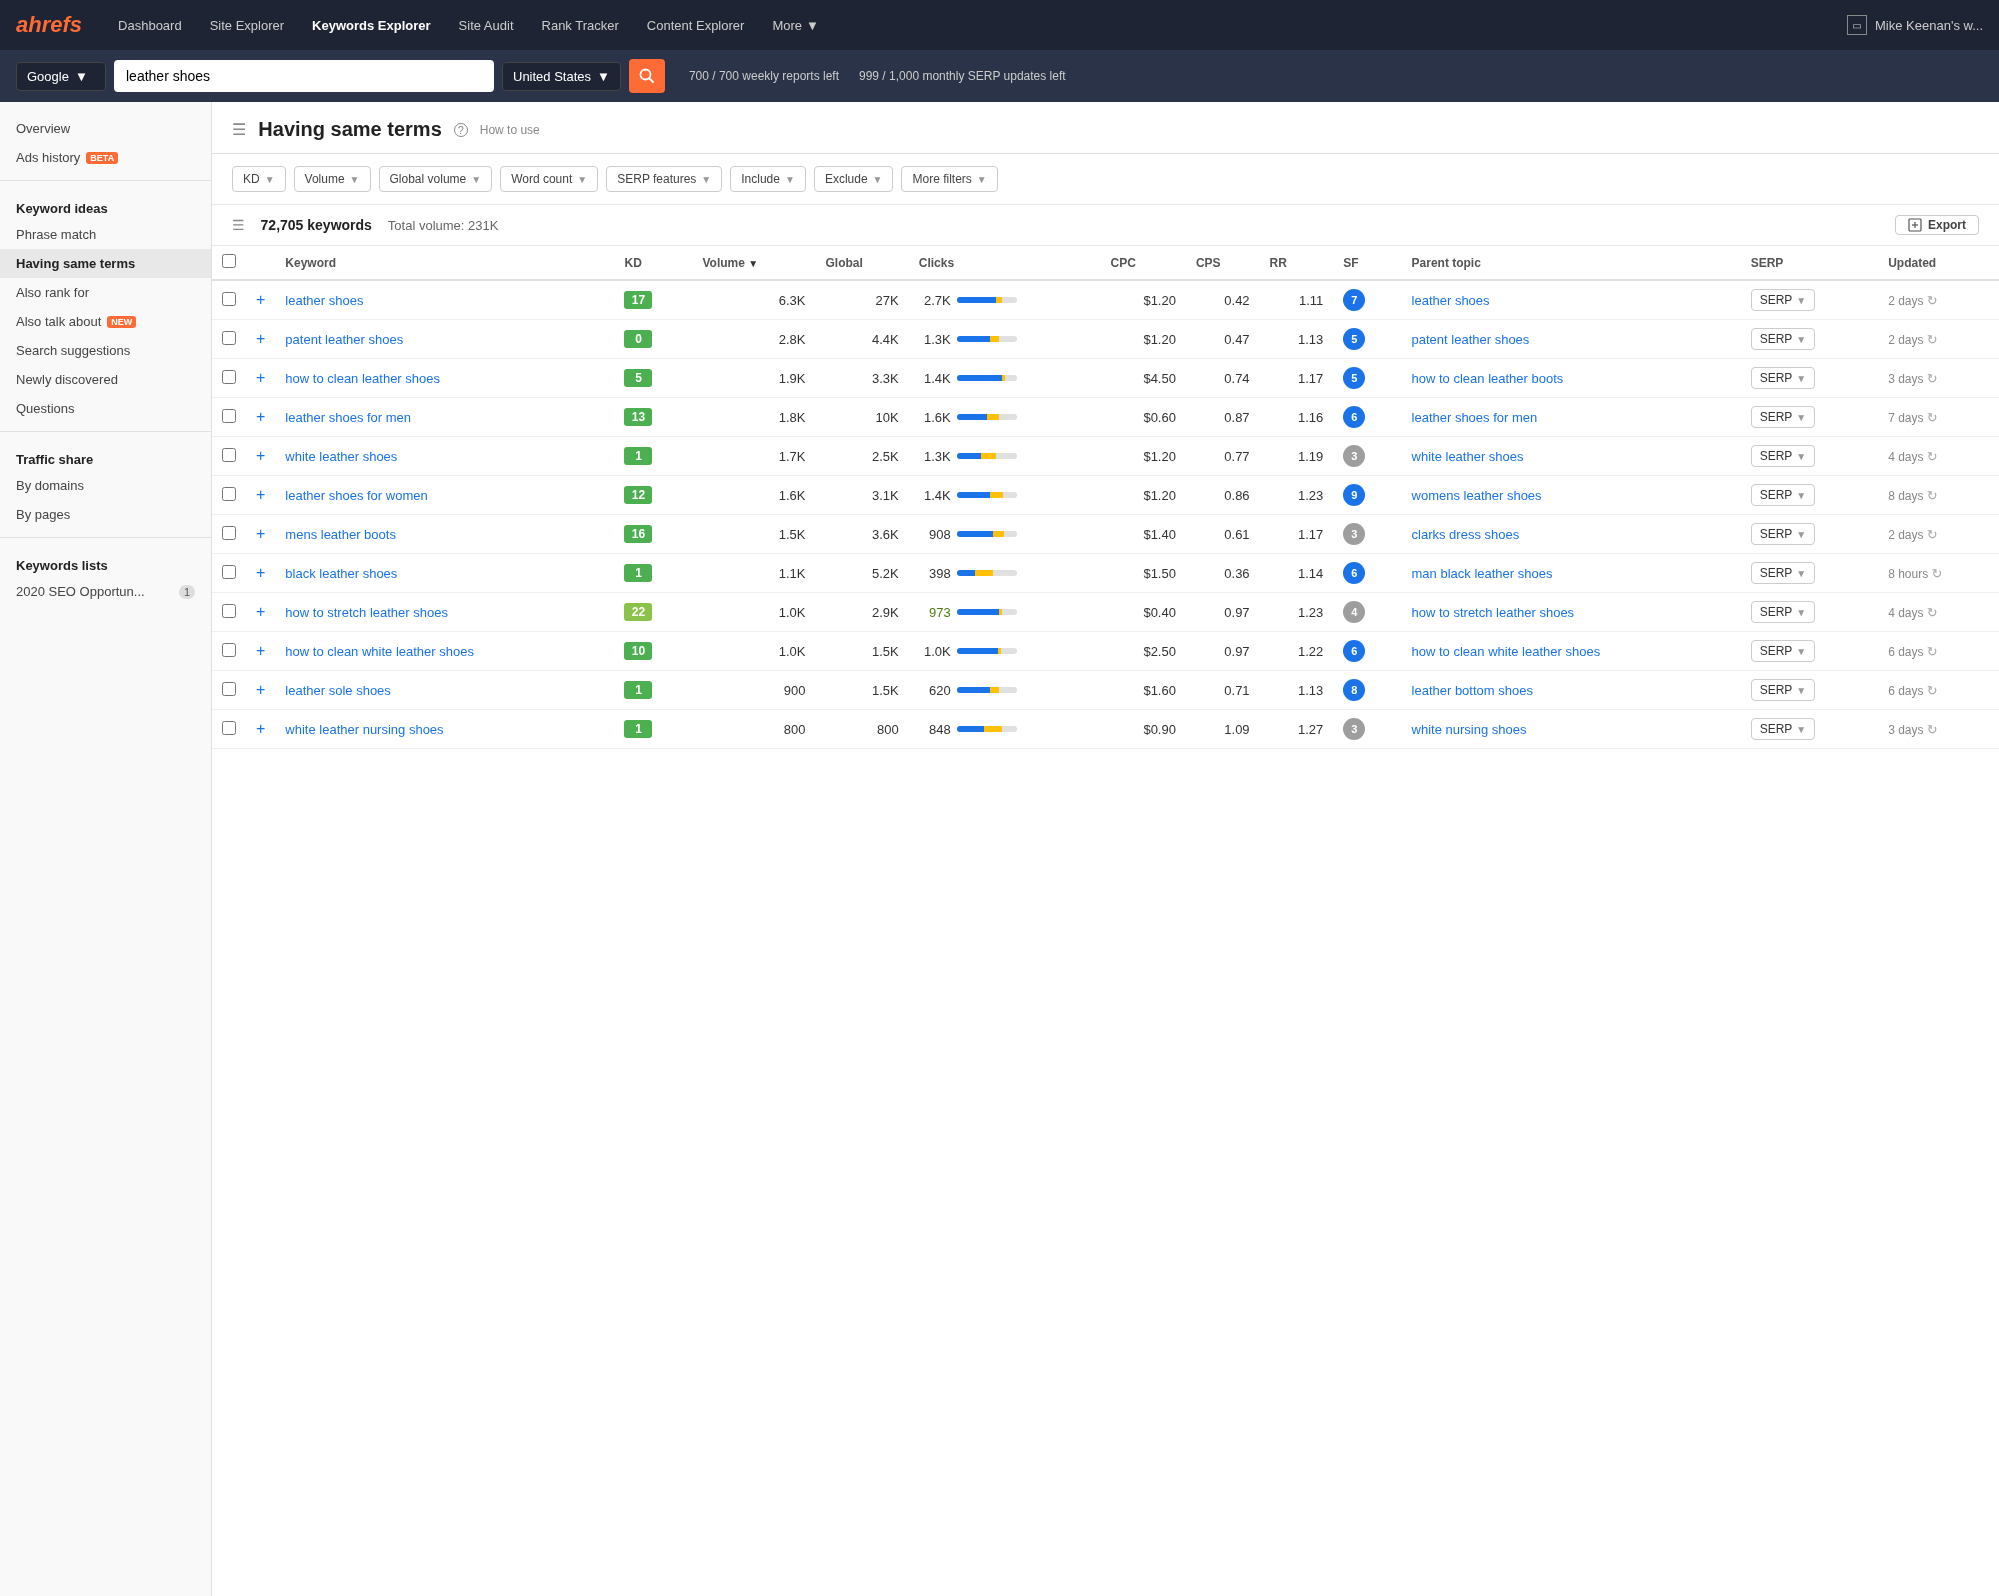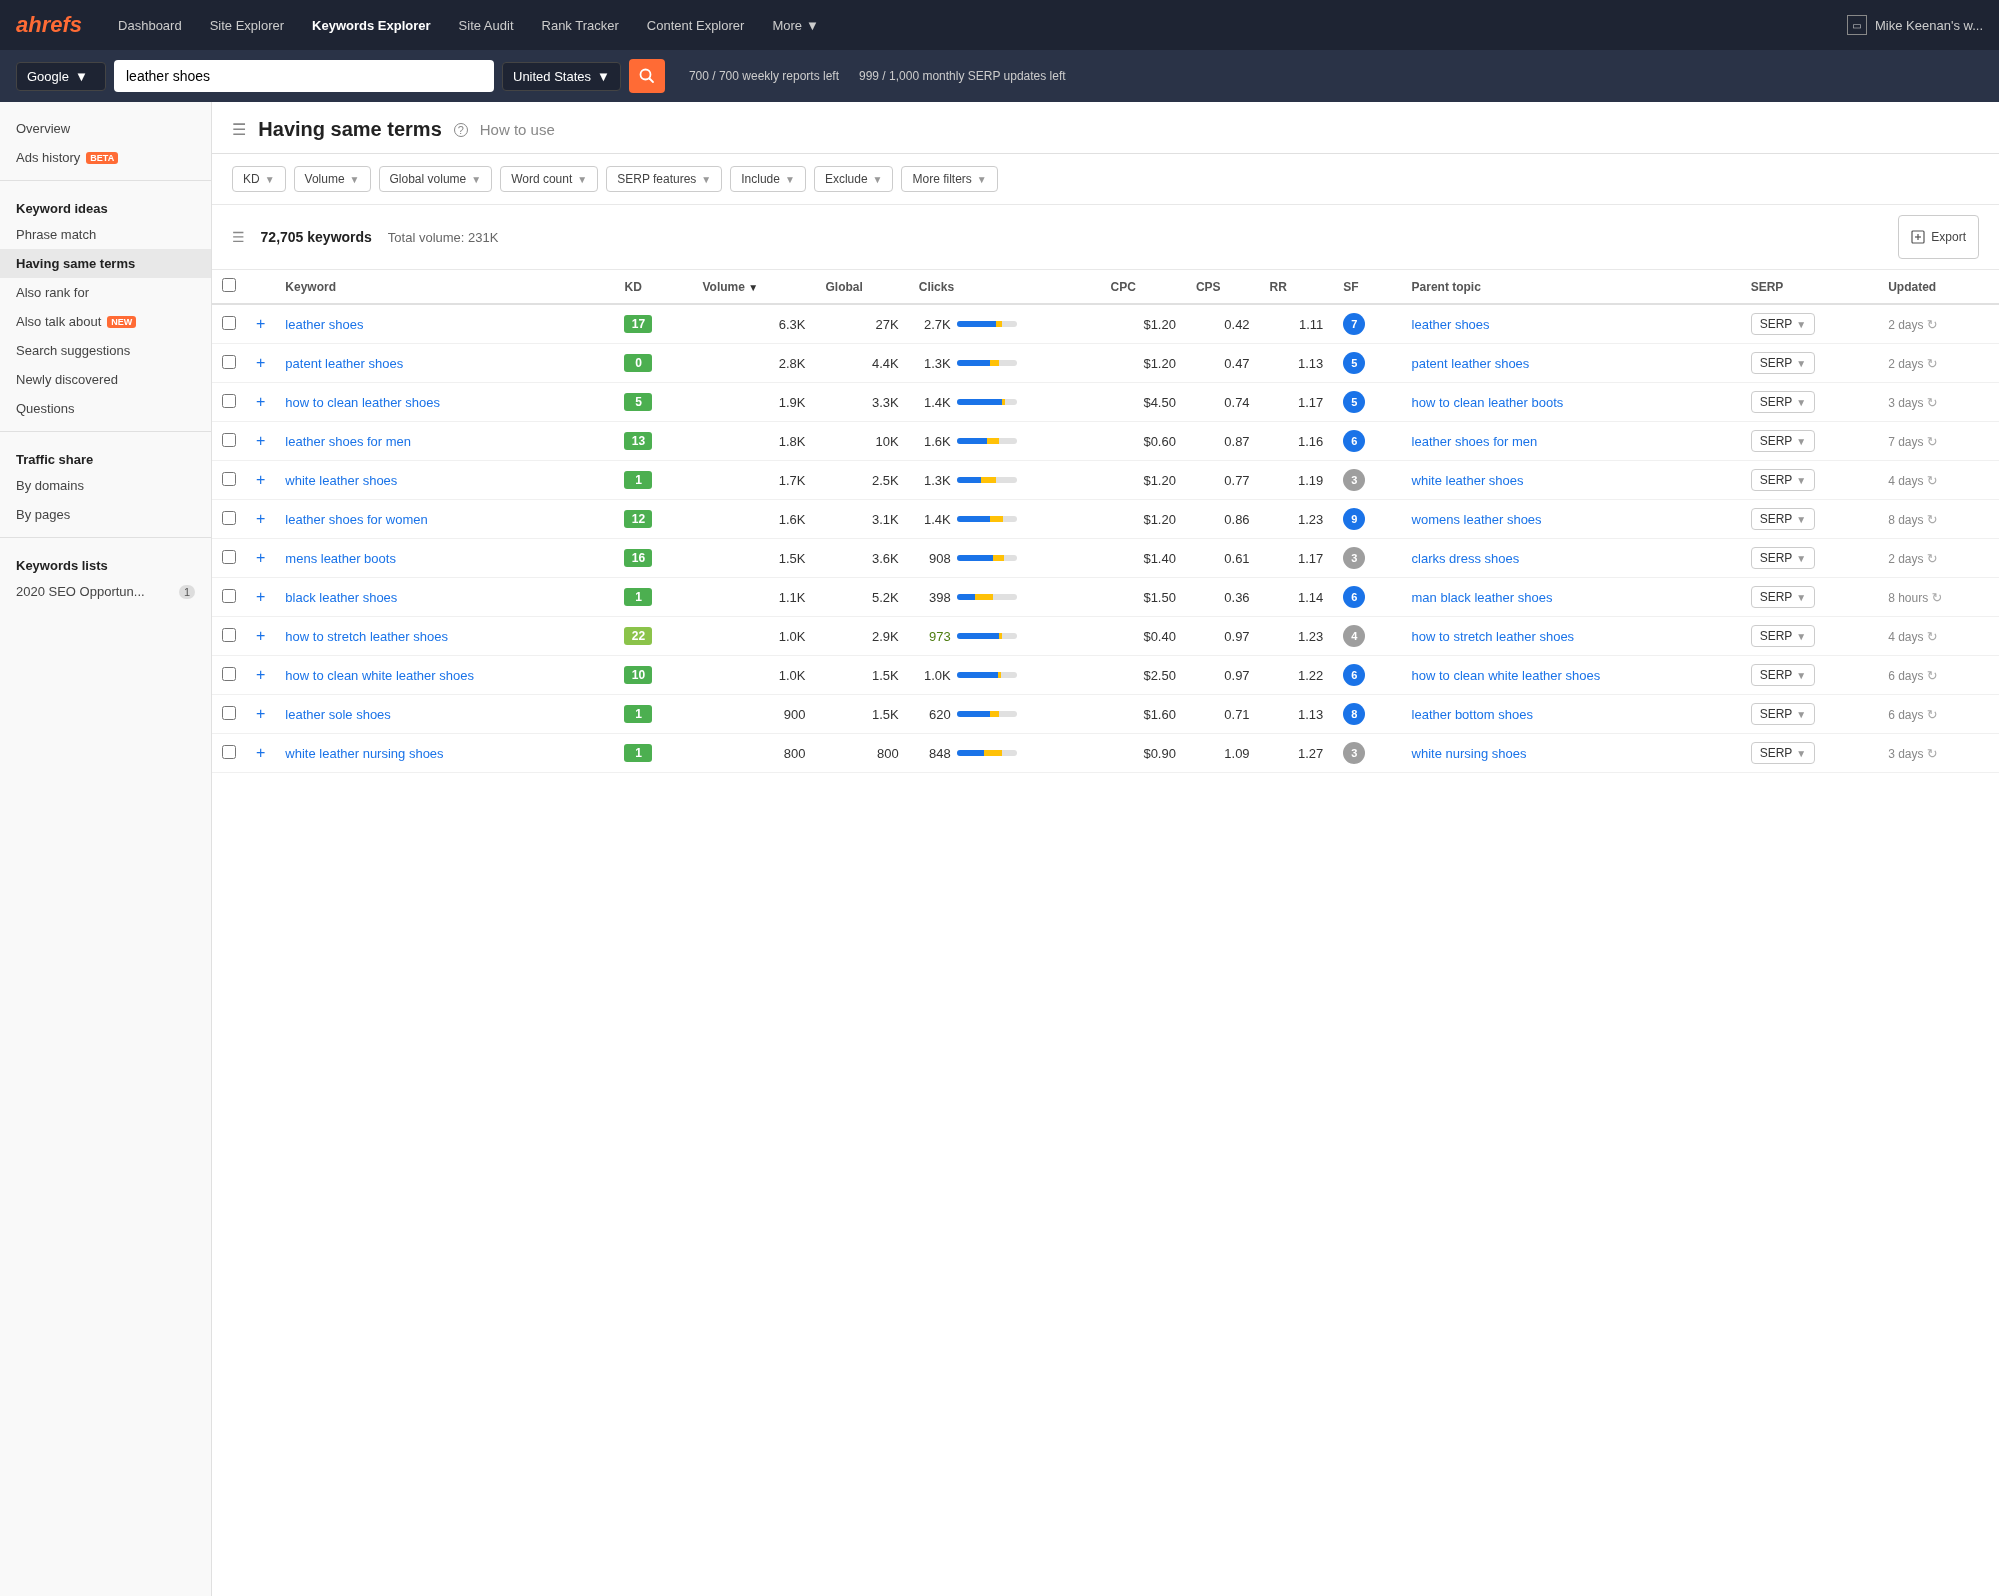--- a/index.html
+++ b/index.html
@@ -37,32 +37,32 @@
     .sidebar-section { padding: 12px 16px 4px; font-weight: 700; font-size: 12px; color: #222; text-transform: none; font-size: 13px; }
     .sidebar-badge { background: #ff6b35; color: #fff; font-size: 9px; font-weight: 700; padding: 1px 4px; border-radius: 3px; text-transform: uppercase; }
     .sidebar-count { background: #ddd; color: #555; font-size: 11px; padding: 1px 5px; border-radius: 10px; margin-left: auto; }
     .sidebar-divider { border: none; border-top: 1px solid #e0e0e0; margin: 8px 0; }
 
     
     .main { flex: 1; overflow-y: auto; background: #fff; }
     .main-header { padding: 16px 20px 12px; display: flex; align-items: center; gap: 12px; border-bottom: 1px solid #e0e0e0; }
     .hamburger { color: #888; cursor: pointer; font-size: 16px; }
     .page-title { font-size: 20px; font-weight: 700; color: #222; }
-    .how-to-use { color: #888; font-size: 15px; cursor: pointer; display: flex; align-items: center; gap: 4px; text-decoration: none; }
+    .how-to-use { color: #888; font-size: 12px; cursor: pointer; display: flex; align-items: center; gap: 4px; text-decoration: none; }
 
     
     .filters-bar { padding: 12px 20px; display: flex; gap: 8px; flex-wrap: wrap; border-bottom: 1px solid #e8e8e8; }
     .filter-btn { border: 1px solid #ccc; background: #fff; padding: 5px 10px; border-radius: 4px; font-size: 12px; cursor: pointer; display: flex; align-items: center; gap: 5px; color: #444; white-space: nowrap; }
     .filter-btn .arrow { color: #999; font-size: 10px; }
 
     
     .results-bar { padding: 10px 20px; display: flex; align-items: center; gap: 16px; border-bottom: 1px solid #e8e8e8; }
     .results-count { font-weight: 700; font-size: 14px; color: #222; }
     .results-volume { color: #666; font-size: 13px; }
-    .export-btn { margin-left: auto; background: #fff; border: 1px solid #ccc; padding: 14px 12px; border-radius: 4px; cursor: pointer; font-size: 12px; color: #444; display: flex; align-items: flex-start; gap: 6px; }
+    .export-btn { margin-left: auto; background: #fff; border: 1px solid #ccc; padding: 2px 12px; border-radius: 4px; cursor: pointer; font-size: 12px; color: #444; display: flex; align-items: flex-start; gap: 6px; font-weight: bold; }
 
     
     .table-wrap { overflow-x: auto; }
     table { width: 100%; border-collapse: collapse; font-size: 13px; }
     thead th { padding: 8px 10px; text-align: left; color: #555; font-weight: 600; font-size: 12px; border-bottom: 2px solid #e0e0e0; white-space: nowrap; background: #fff; position: sticky; top: 0; z-index: 1; }
     tbody tr { border-bottom: 1px solid #f0f0f0; }
     td { padding: 8px 10px; vertical-align: middle; }
     .td-check { width: 28px; text-align: center; }
     .td-plus { width: 20px; text-align: center; color: #1a73e8; font-size: 16px; cursor: pointer; }
     .td-keyword a { color: #1a73e8; text-decoration: none; font-size: 13px; }

